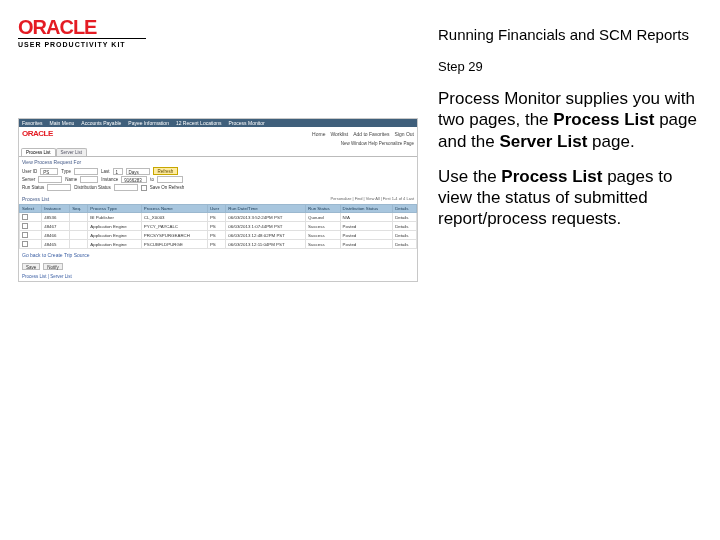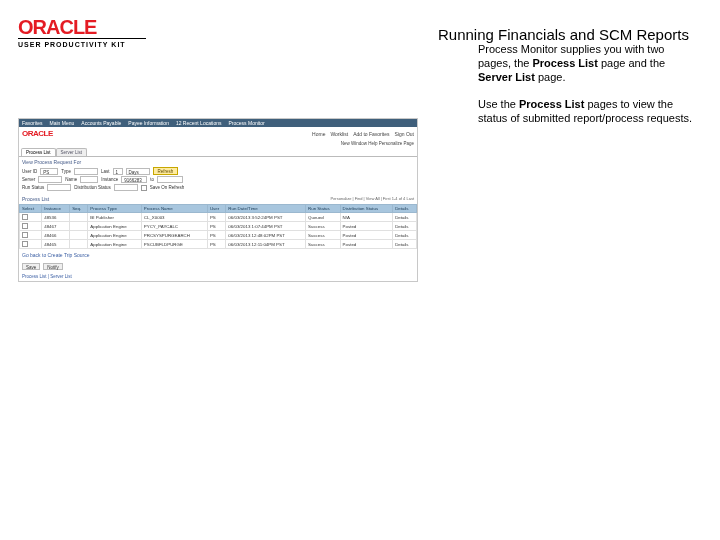--- a/index.html
+++ b/index.html
@@ -51,24 +51,23 @@
   
   .doc-title {
     font-size: 15px;
     padding-top: 6px;
   }
   .step-line {
     font-size: 13px;
     margin: 16px 0 14px 0;
   }
   .desc p {
-    font-size: 11px;
+    font-size: 17px;
     line-height: 1.25;
     margin-bottom: 14px;
-    margin-left: 40px;
   }
   .desc b { font-weight: 700; }
   
   .shot {
     margin-top: 70px;
     width: 400px;
     border: 1px solid #c8c8c8;
     font-size: 5px;
     color: #333;
     background: #fff;
@@ -376,20 +375,21 @@
         <span class="mini-btn">Notify</span>
       </div>
 
       <div class="shot-bot-tabs">Process List | Server List</div>
     </div>
   </div>
 
   <div class="right-col">
     <div class="doc-title">Running Financials and SCM Reports</div>
 
+    <div class="step-line">Step 29</div>
 
     <div class="desc">
       <p>
         <span>Process Monitor supplies you with two pages, the </span><b>Process List</b><span> page and the </span><b>Server List</b><span> page.</span>
       </p>
       <p>
         <span>Use the </span><b>Process List</b><span> pages to view the status of submitted report/process requests.</span>
       </p>
     </div>
   </div>

